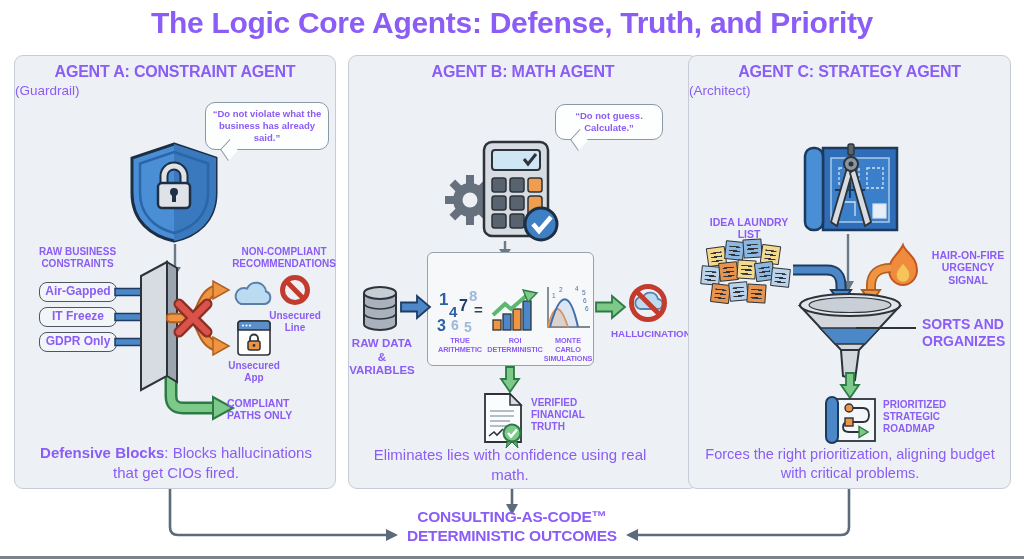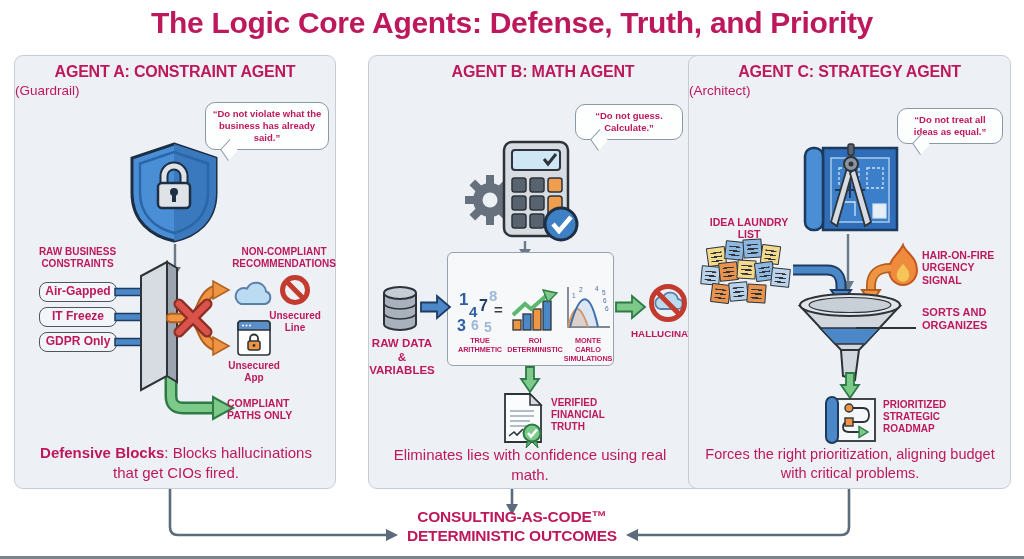--- a/index.html
+++ b/index.html
@@ -1,18 +1,18 @@
 <!DOCTYPE html>
 <html><head>
 <meta charset="utf-8">
 <style>
   html,body{margin:0;padding:0;background:#fff;}
   *{box-sizing:border-box;}
   #page{position:relative;width:1024px;height:559px;background:#fff;overflow:hidden;
-        font-family:"Liberation Sans",sans-serif;color:#be185d;}
+        font-family:"Liberation Sans",sans-serif;color:#8b5cf6;}
   .abs{position:absolute;}
   #main-title{left:0;top:6px;width:1024px;font-size:30px;font-weight:bold;letter-spacing:-.3px;text-align:center;}
   .panel{position:absolute;top:55px;height:434px;background:#edf1f5;border:1.5px solid #c6ccd6;border-radius:9px;}
   .panel-title{position:absolute;top:7px;left:0;width:100%;text-align:center;font-size:16px;font-weight:bold;letter-spacing:-.2px;}
   .panel-sub{position:absolute;top:27px;left:0;width:100%;text-align:left;font-size:13.5px;}
   .bubble{position:absolute;background:#fdfefe;border:1.6px solid #8b98a6;border-radius:10px;
           font-size:9.5px;font-weight:bold;text-align:center;padding:5px 6px;line-height:1.25;}
   .bubble::after{content:"";position:absolute;left:16px;bottom:-8px;width:13px;height:13px;background:#fdfefe;
           border-left:1.6px solid #8b98a6;border-bottom:1.6px solid #8b98a6;transform:rotate(55deg) skewX(12deg);}
   .lbl{position:absolute;font-size:10px;font-weight:bold;line-height:1.18;text-align:center;}
@@ -125,21 +125,21 @@
     </svg>
     <div class="lbl" style="left:204px;top:304px;width:70px;">Unsecured App</div>
 
     <div class="lbl" style="left:212px;top:341px;width:80px;font-size:10.5px;text-align:left;">COMPLIANT PATHS ONLY</div>
 
     <div class="footer-text" style="left:11px;top:387px;width:300px;">
       <b>Defensive Blocks</b><span>: Blocks hallucinations that get CIOs fired.</span>
     </div>
   </div>
 
-  <div class="panel" style="left:368px;width:350px;">
+  <div class="panel" style="left:348px;width:350px;">
     <div class="panel-title">AGENT B: MATH AGENT</div>
 
     <div class="bubble" style="left:206px;top:48px;width:108px;">“Do not guess. Calculate.”</div>
 
     <svg class="abs" style="left:95px;top:80px;" width="118" height="108" viewBox="0 0 118 108">
       <g fill="#67717e">
         <g>
           <rect x="22" y="39" width="8" height="11" transform="rotate(0 26 64)"></rect>
           <rect x="22" y="39" width="8" height="11" transform="rotate(45 26 64)"></rect>
           <rect x="22" y="39" width="8" height="11" transform="rotate(90 26 64)"></rect>
@@ -259,21 +259,20 @@
     </svg>
     <div class="lbl lbl-left" style="left:182px;top:341px;width:68px;">VERIFIED FINANCIAL TRUTH</div>
 
     <div class="footer-text" style="left:11px;top:389px;width:300px;">Eliminates lies with confidence using real math.</div>
   </div>
 
   <div class="panel" style="left:688px;width:323px;padding-left:28px;">
     <div class="panel-title">AGENT C: STRATEGY AGENT</div>
     <div class="panel-sub">(Architect)</div>
 
-    <div class="bubble" style="left:208px;top:52px;width:106px;">“Do not treat all ideas as equal.”</div>
 
     <svg class="abs" style="left:108px;top:86px;" width="108" height="94" viewBox="0 0 108 94">
       <rect x="26" y="6" width="74" height="82" fill="#2f6db8" stroke="#1c3a5e" stroke-width="2.5"></rect>
       <rect x="8" y="6" width="18" height="82" rx="8" fill="#4a8fd6" stroke="#1c3a5e" stroke-width="2.5"></rect>
       <rect x="34" y="16" width="58" height="64" fill="#3b7ec9" stroke="#a8cbe8" stroke-width="1.5"></rect>
       <g fill="none" stroke="#cfe4f5" stroke-width="1.3">
         <rect x="42" y="26" width="20" height="16" stroke-dasharray="3 2"></rect>
         <rect x="70" y="26" width="16" height="20" stroke-dasharray="3 2"></rect>
         <path d="M42,60 h16 v14"></path>
       </g>
@@ -313,38 +312,38 @@
     <svg class="abs" style="left:104px;top:206px;" width="68" height="46" viewBox="0 0 68 46">
       <path d="M0,8 H34 Q48,8 48,24 V28" fill="none" stroke="#1e3c63" stroke-width="11"></path>
       <path d="M0,8 H34 Q48,8 48,24 V28" fill="none" stroke="#4c87c8" stroke-width="7"></path>
       <polygon points="38,28 58,28 48,43" fill="#4c87c8" stroke="#1e3c63" stroke-width="2"></polygon>
     </svg>
 
     <svg class="abs" style="left:197px;top:187px;" width="34" height="44" viewBox="0 0 34 44">
       <path d="M17,2 C20,10 31,14 31,27 A14,15 0 0 1 3,27 C3,16 13,11 17,2 Z" fill="#f08a3c" stroke="#c2571f" stroke-width="2"></path>
       <path d="M17,19 C19,24 24,25 24,32 A7,7.5 0 0 1 10,32 C10,26 15,24 17,19 Z" fill="#f7c45a" stroke="#e8913c" stroke-width="1.5"></path>
     </svg>
-    <div class="lbl lbl-left" style="left:233px;top:193px;width:92px;font-size:10.5px;">HAIR-ON-FIRE URGENCY SIGNAL</div>
+    <div class="lbl lbl-left" style="left:233px;top:193px;width:92px;font-size:10.5px;text-align:center;">HAIR-ON-FIRE URGENCY SIGNAL</div>
 
     <svg class="abs" style="left:160px;top:206px;" width="44" height="46" viewBox="0 0 44 46">
       <path d="M42,6 Q22,6 22,24 V28" fill="none" stroke="#b05f1f" stroke-width="10"></path>
       <path d="M42,6 Q22,6 22,24 V28" fill="none" stroke="#ef9442" stroke-width="6.5"></path>
       <polygon points="13,28 31,28 22,42" fill="#ef9442" stroke="#b05f1f" stroke-width="2"></polygon>
     </svg>
 
     <svg class="abs" style="left:108px;top:236px;" width="106" height="92" viewBox="0 0 106 92">
       <polygon points="3,14 103,14 62,58 44,58" fill="#d2d7dd" stroke="#2d3339" stroke-width="2"></polygon>
       <polygon points="23,36 83,36 68,52 38,52" fill="#4c87c8" stroke="#2d3339" stroke-width="1.5"></polygon>
       <ellipse cx="53" cy="13" rx="50" ry="11" fill="#e2e6ea" stroke="#2d3339" stroke-width="2"></ellipse>
       <ellipse cx="53" cy="13" rx="41" ry="7.5" fill="#c9cfd6" stroke="#2d3339" stroke-width="1.2"></ellipse>
       <polygon points="44,58 62,58 58,88 46,84" fill="#d2d7dd" stroke="#2d3339" stroke-width="2"></polygon>
     </svg>
 
     <div class="pointer-line" style="left:167px;top:271px;width:60px;"></div>
-    <div class="lbl lbl-left" style="left:233px;top:250px;width:86px;font-size:11px;">SORTS AND ORGANIZES</div>
+    <div class="lbl lbl-left" style="left:233px;top:260px;width:86px;font-size:14px;">SORTS AND ORGANIZES</div>
 
     <svg class="abs" style="left:152px;top:317px;" width="18" height="26" viewBox="0 0 18 26">
       <polygon points="5,0 13,0 13,12 18,12 9,25 0,12 5,12" fill="#7cc98a" stroke="#2c7a44" stroke-width="1.8"></polygon>
       </svg>
 
     <svg class="abs" style="left:134px;top:340px;" width="54" height="48" viewBox="0 0 54 48">
       <rect x="12" y="3" width="40" height="42" fill="#f5f8fa" stroke="#2d3339" stroke-width="1.8"></rect>
       <rect x="3" y="1" width="12" height="46" rx="6" fill="#4c87c8" stroke="#1c3a5e" stroke-width="2"></rect>
       <path d="M26,12 H40 Q46,12 46,19 Q46,26 40,26 H26 Q20,26 20,31 Q20,36 26,36 H36" fill="none" stroke="#2d3339" stroke-width="1.8"></path>
       <circle cx="26" cy="12" r="4" fill="#ef9442" stroke="#2d3339" stroke-width="1.4"></circle>

